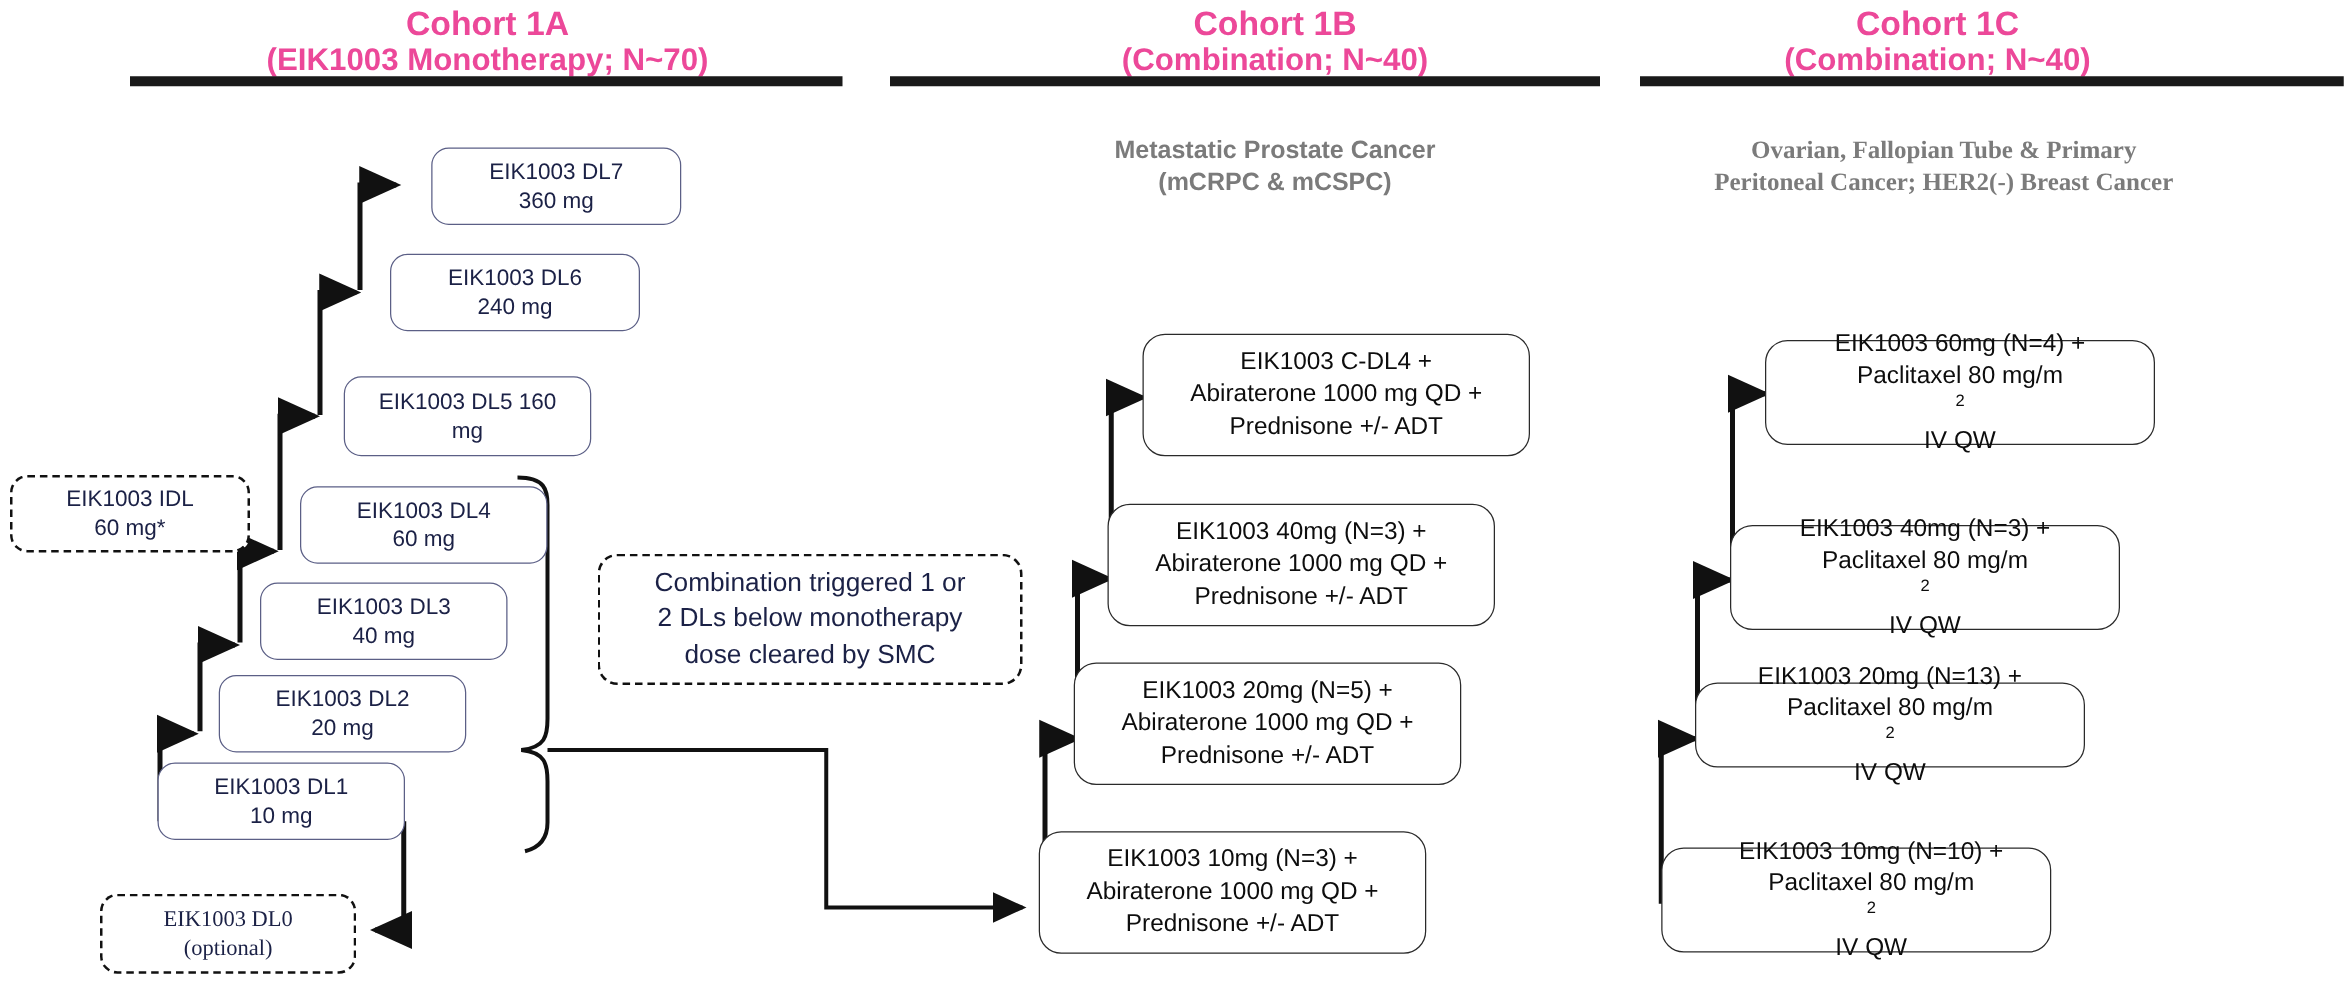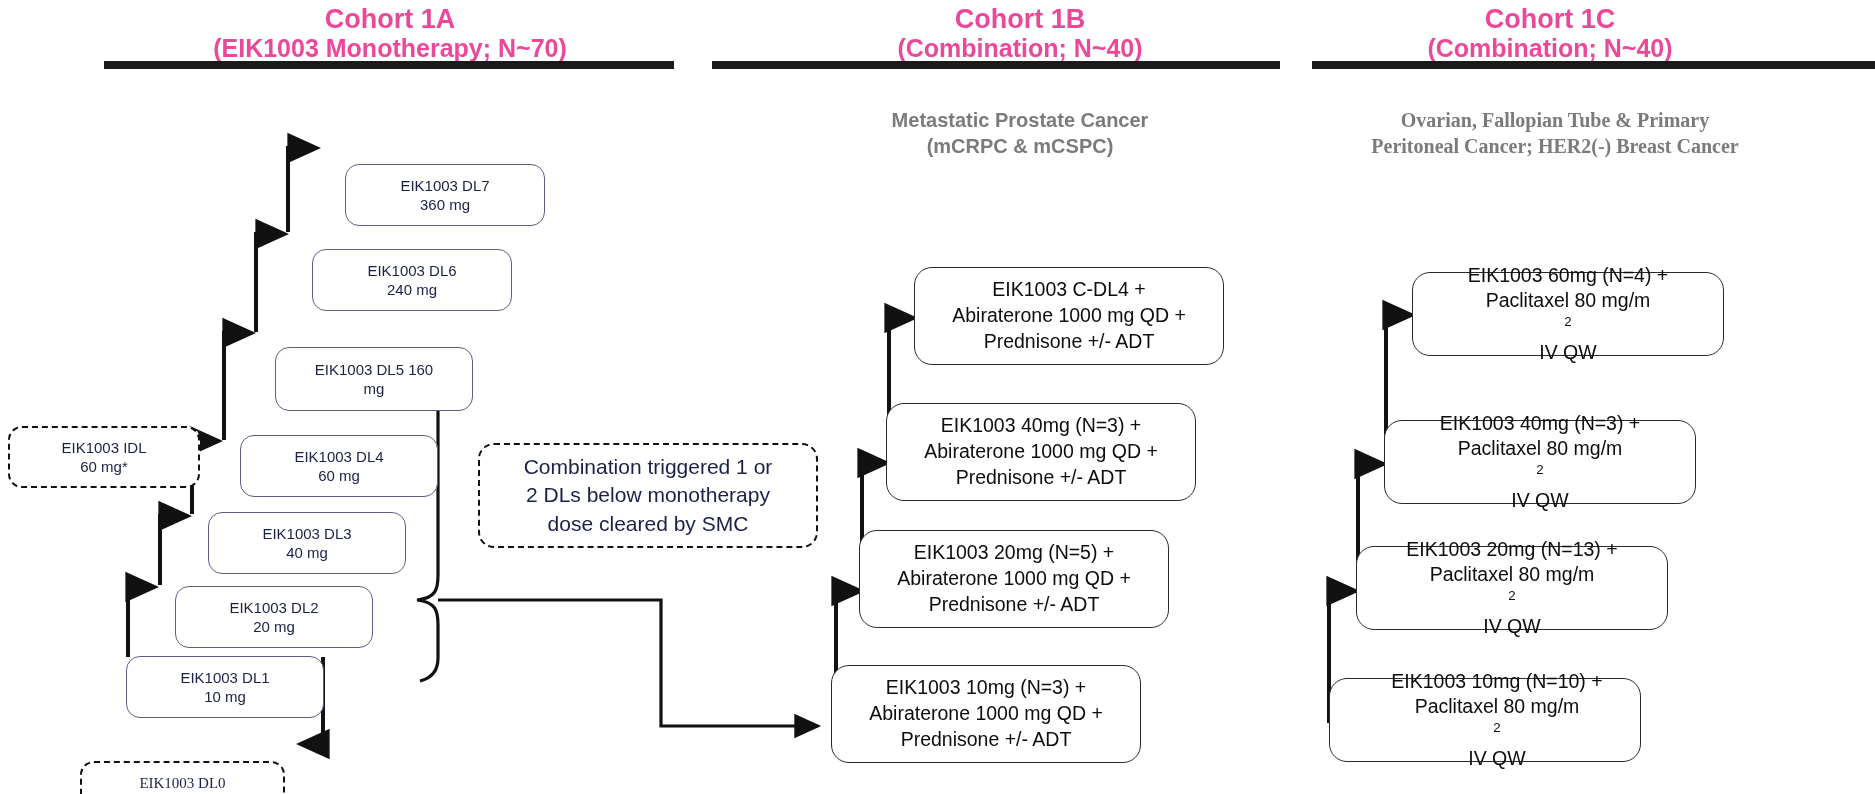--- a/index.html
+++ b/index.html
@@ -17,21 +17,21 @@
 
   .col-desc{position:absolute;text-align:center;color:#7b7b7b;
             font-weight:bold;font-size:20px;line-height:1.28;white-space:nowrap;}
 
   
   .node{position:absolute;box-sizing:border-box;display:flex;
         align-items:center;justify-content:center;text-align:center;
         background:#ffffff;border-radius:14px;}
   .node span{display:block;width:100%;}
 
-  .mono-node{border:1.6px solid #5b5f86;color:#1b2146;font-size:15px;line-height:1.3;margin-top:46px;}
+  .mono-node{border:1.6px solid #5b5f86;color:#1b2146;font-size:18px;line-height:1.3;}
   .mono-node.dashed{border:2.4px dashed #111;color:#1b2146;}
 
   .note-node{border:2.4px dashed #111;color:#1b2146;font-size:21px;line-height:1.34;
              border-radius:16px;}
 
   .combo-node{border:1.7px solid #2a2a2a;color:#0d0d0d;font-size:19.5px;line-height:1.32;
               border-radius:18px;}
 
   sup{font-size:0.68em;vertical-align:super;line-height:0;}
 </style>
@@ -233,21 +233,21 @@
   </span>
 </div>
 
 <div class="node combo-node" style="left:1384px;top:420px;width:312px;height:84px;">
   <span>
     <span>EIK1003 40mg (N=3)  +</span>
     <span><span>Paclitaxel 80 mg/m</span><sup>2</sup><span> IV QW</span></span>
   </span>
 </div>
 
-<div class="node combo-node" style="left:1356px;top:546px;width:312px;height:84px;">
+<div class="node combo-node" style="left:1356px;top:546px;width:312px;height:68px;">
   <span>
     <span>EIK1003 20mg (N=13)  +</span>
     <span><span>Paclitaxel 80 mg/m</span><sup>2</sup><span> IV QW</span></span>
   </span>
 </div>
 
 <div class="node combo-node" style="left:1329px;top:678px;width:312px;height:84px;padding-left:24px;">
   <span>
     <span>EIK1003 10mg (N=10)  +</span>
     <span><span>Paclitaxel 80 mg/m</span><sup>2</sup><span> IV QW</span></span>

